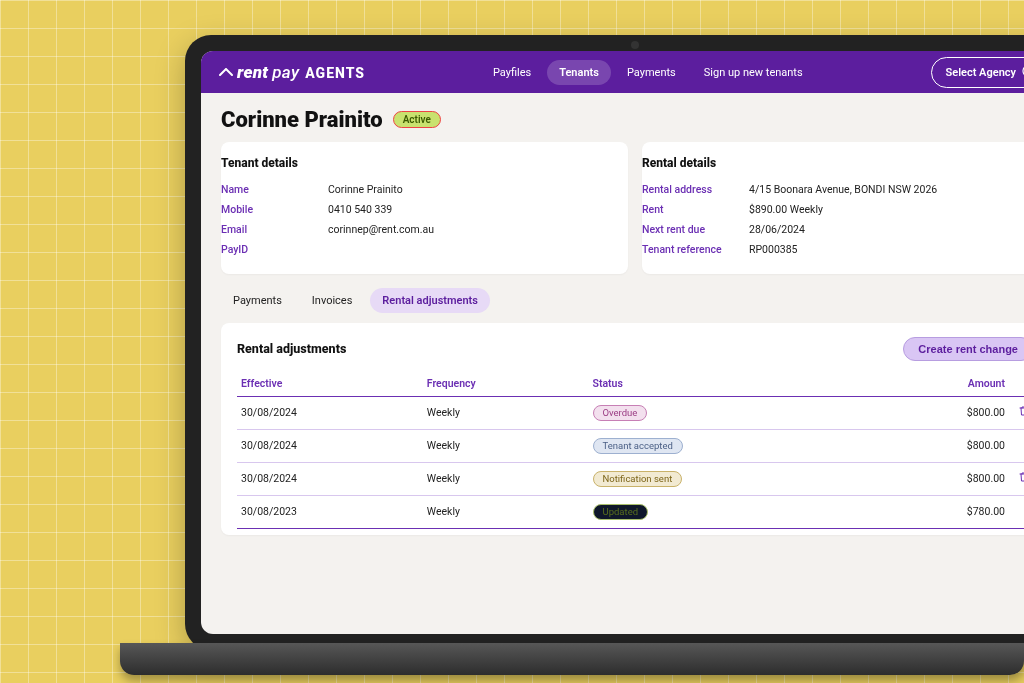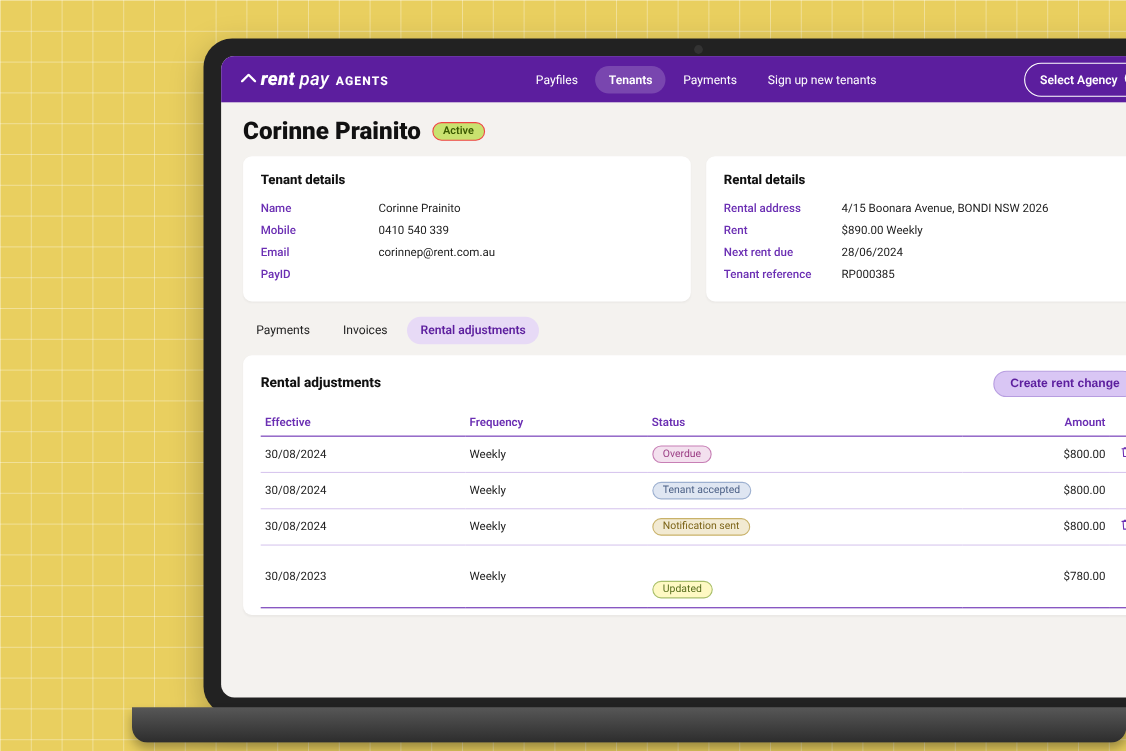--- a/index.html
+++ b/index.html
@@ -71,21 +71,21 @@
 }
 .logo {
   display: flex;
   align-items: baseline;
   gap: 4px;
   font-weight: 900;
   letter-spacing: .3px;
 }
 .logo .rent { font-size: 17px; font-style: italic; }
 .logo .pay { font-size: 17px; font-weight: 500; font-style: italic; }
-.logo .agents { font-size: 11px; font-weight: 800; letter-spacing: 1px; margin-left: 2px; }
+.logo .agents { font-size: 14px; font-weight: 800; letter-spacing: 1px; margin-left: 2px; }
 .logo-roof { display:inline-block; transform: translateY(-2px); }
 .nav {
   display: flex;
   gap: 4px;
   margin: 0 auto;
   font-size: 11px;
   text-align: center;
 }
 .nav a {
   color: #fff;
@@ -115,21 +115,21 @@
   border: 1px solid #ef4444;
   border-radius: 10px;
   padding: 2px 9px;
   font-size: 10px;
   font-weight: 600;
 }
 .cards { display:flex; gap:14px; margin-bottom:14px; }
 .card {
   background:#fff;
   border-radius: 8px;
-  padding: 14px 16px;
+  padding: 14px 0;
   flex:1;
   box-shadow: 0 1px 2px rgba(0,0,0,0.04);
 }
 .card h3 { font-size:12px; font-weight:800; margin-bottom:10px; color:#111; }
 .kv { display:flex; font-size:10.5px; line-height:1.9; }
 .kv .k { color:#6b2fb3; width:107px; font-weight:500; }
 .kv .v { color:#222; }
 .copy-icon { margin-left:6px; color:#6b2fb3; cursor:pointer; }
 .tabs { display:flex; gap:6px; margin:6px 0 10px; font-size:11px; }
 .tabs a { padding:6px 12px; border-radius:14px; color:#222; cursor:pointer; }
@@ -167,21 +167,21 @@
 .badge {
   display:inline-block;
   border-radius:10px;
   padding:1.5px 9px;
   font-size:9.5px;
   border:1px solid;
 }
 .b-overdue { background:#f3e0ee; border-color:#c77fb5; color:#9b3d84; }
 .b-accepted { background:#dfe6f2; border-color:#9db0d0; color:#4a5f85; }
 .b-notif { background:#f2ead2; border-color:#c9b26a; color:#7c6418; }
-.b-updated { background:#fef9c3; border-color:#a9bf6a; color:#586e1d;margin-top:24px; }
+.b-updated { background:#0f172a; border-color:#a9bf6a; color:#586e1d; }
 .trash { color:#6b2fb3; cursor:pointer; }
 </style>
 </head>
 <body>
 
 <div class="laptop">
   <div class="camera"></div>
   <div class="screen">
     <div class="topbar">
       <div class="logo">

